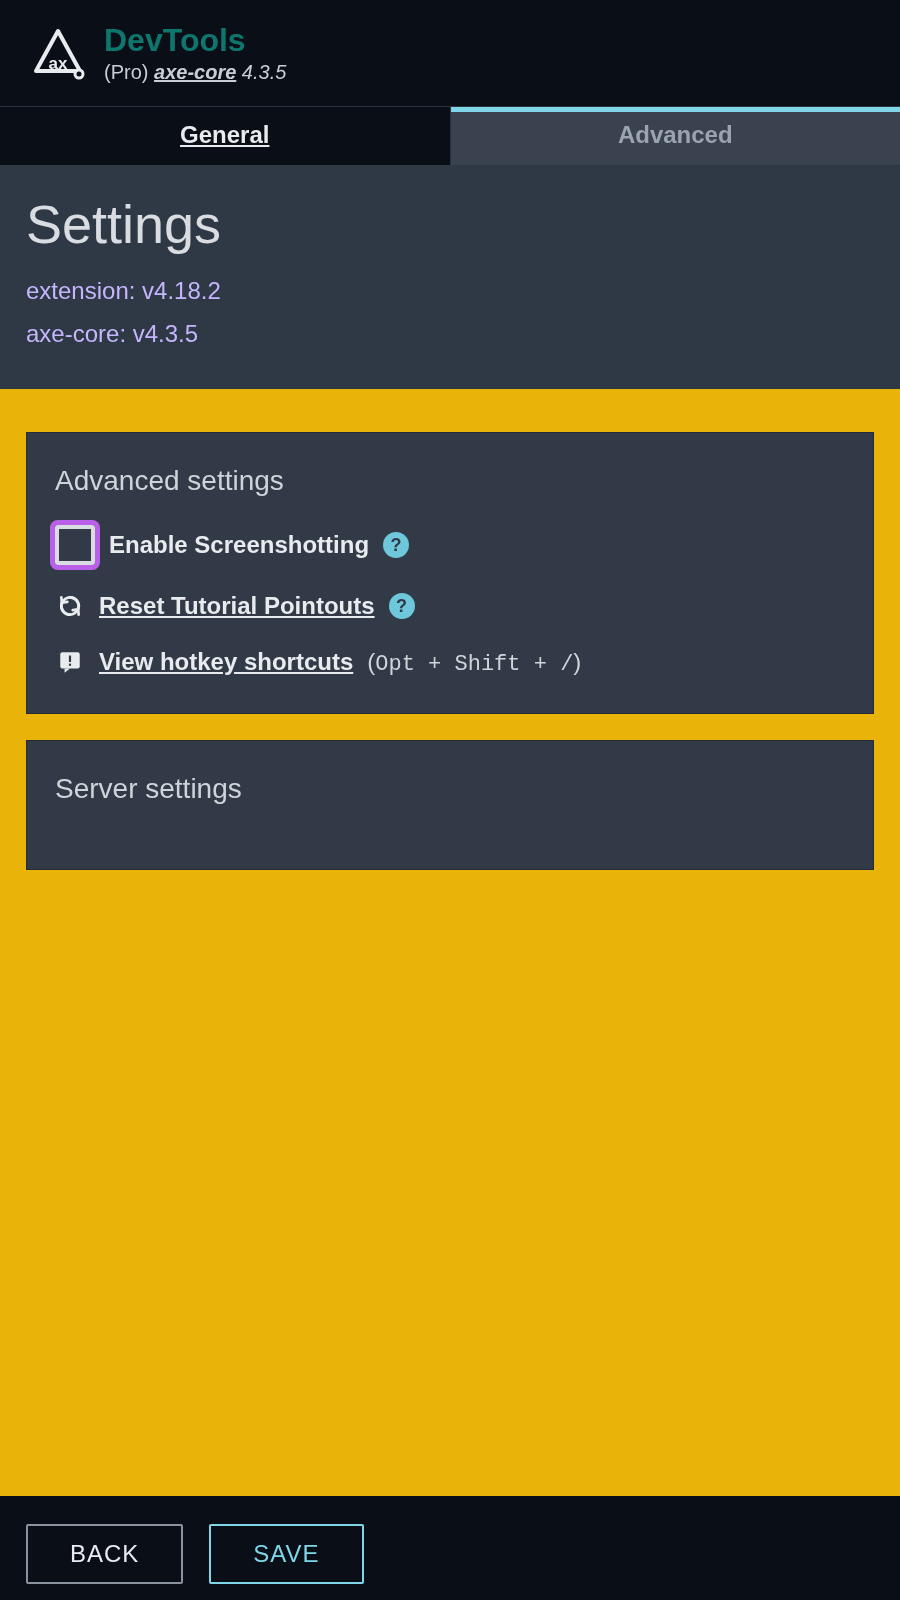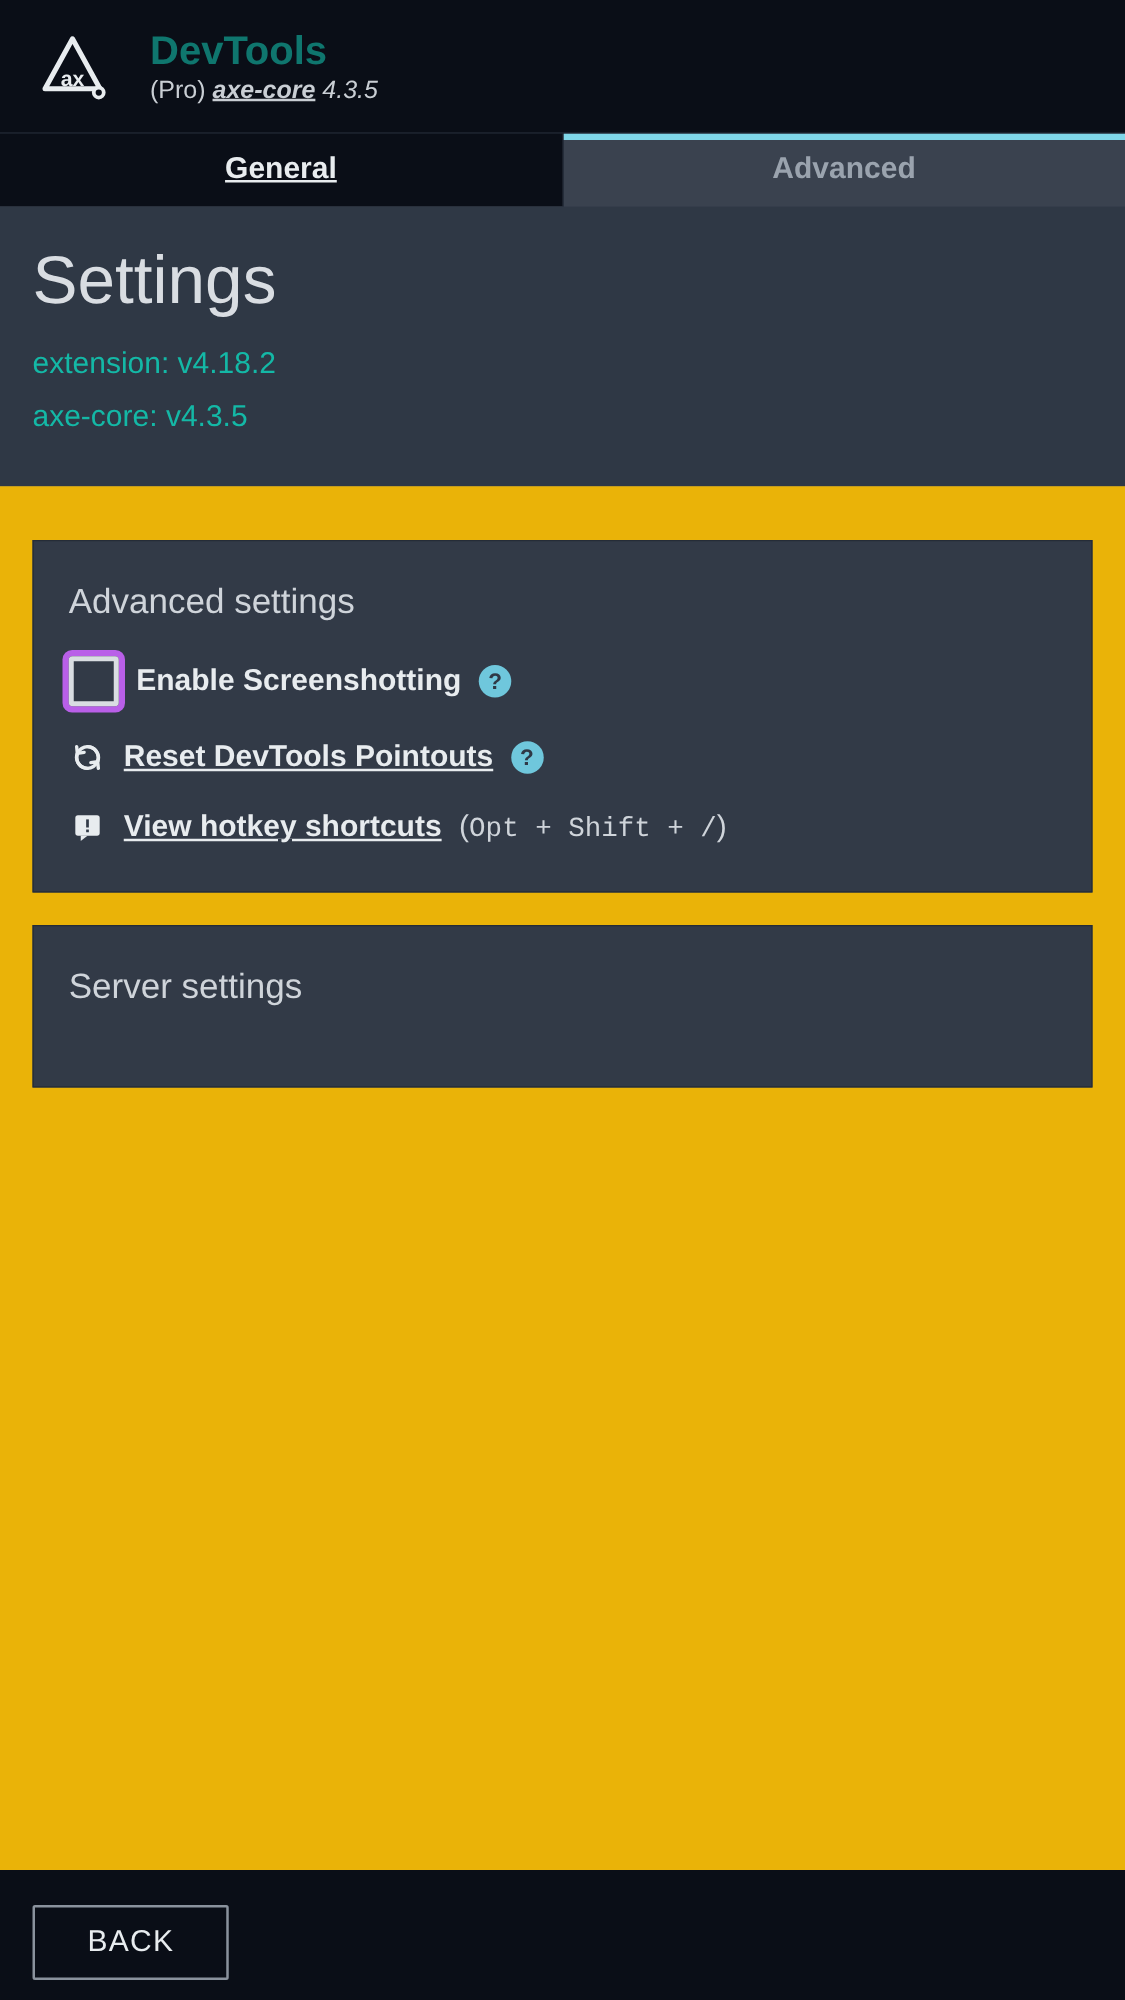--- a/index.html
+++ b/index.html
@@ -14,21 +14,21 @@
     display: flex;
     flex-direction: column;
     height: 100%;
   }
   
   .header {
     background: #0a0e17;
     padding: 22px 30px 22px 30px;
     display: flex;
     align-items: center;
-    gap: 34px;
+    gap: 18px;
     border-bottom: 1px solid #2a3240;
   }
   .logo {
     width: 56px;
     height: 56px;
     flex-shrink: 0;
   }
   .header-text {
     display: flex;
     flex-direction: column;
@@ -87,21 +87,21 @@
     background: #2f3845;
     padding: 28px 26px 34px 26px;
   }
   .settings-title {
     color: #d9dde2;
     font-size: 54px;
     font-weight: 400;
     margin-bottom: 14px;
   }
   .version-line {
-    color: #14b8a6;
+    color: #c4b5fd;
     font-size: 24px;
     line-height: 1.8;
   }
   
   .content {
     flex: 1;
     background: #eab308;
     padding: 43px 26px;
     overflow: auto;
   }
@@ -264,21 +264,21 @@
 
       <div class="setting-row">
         <span class="row-icon">
           <svg viewBox="0 0 24 24" width="26" height="26">
             <path d="M12 4 A8 8 0 1 1 4.5 9" fill="none" stroke="#e8ecef" stroke-width="2.5" stroke-linecap="round"></path>
             <path d="M4 4 L4.5 9 L9.5 8.2" fill="none" stroke="#e8ecef" stroke-width="2.5" stroke-linecap="round" stroke-linejoin="round"></path>
             <path d="M12 20 A8 8 0 1 1 19.5 15" fill="none" stroke="#e8ecef" stroke-width="2.5" stroke-linecap="round"></path>
             <path d="M20 20 L19.5 15 L14.5 15.8" fill="none" stroke="#e8ecef" stroke-width="2.5" stroke-linecap="round" stroke-linejoin="round"></path>
           </svg>
         </span>
-        <span class="label-link">Reset DevTools Pointouts</span>
+        <span class="label-link">Reset Tutorial Pointouts</span>
         <span class="help-icon">?</span>
       </div>
 
       <div class="setting-row" style="margin-bottom:0;">
         <span class="row-icon">
           <svg viewBox="0 0 24 24" width="26" height="26">
             <rect x="3" y="3" width="18" height="15" rx="2" fill="#e8ecef"></rect>
             <path d="M7 18 L7 22 L12 18" fill="#e8ecef"></path>
             <rect x="11" y="6" width="2" height="6" fill="#323a47"></rect>
             <rect x="11" y="13.5" width="2" height="2" fill="#323a47"></rect>
@@ -292,15 +292,16 @@
     </div>
 
     <div class="card">
       <div class="card-title">Server settings</div>
     </div>
 
   </div>
 
   <div class="footer">
     <button class="btn btn-back">BACK</button>
+    <button class="btn btn-save">SAVE</button>
   </div>
 
 </div>
 
 </body></html>

